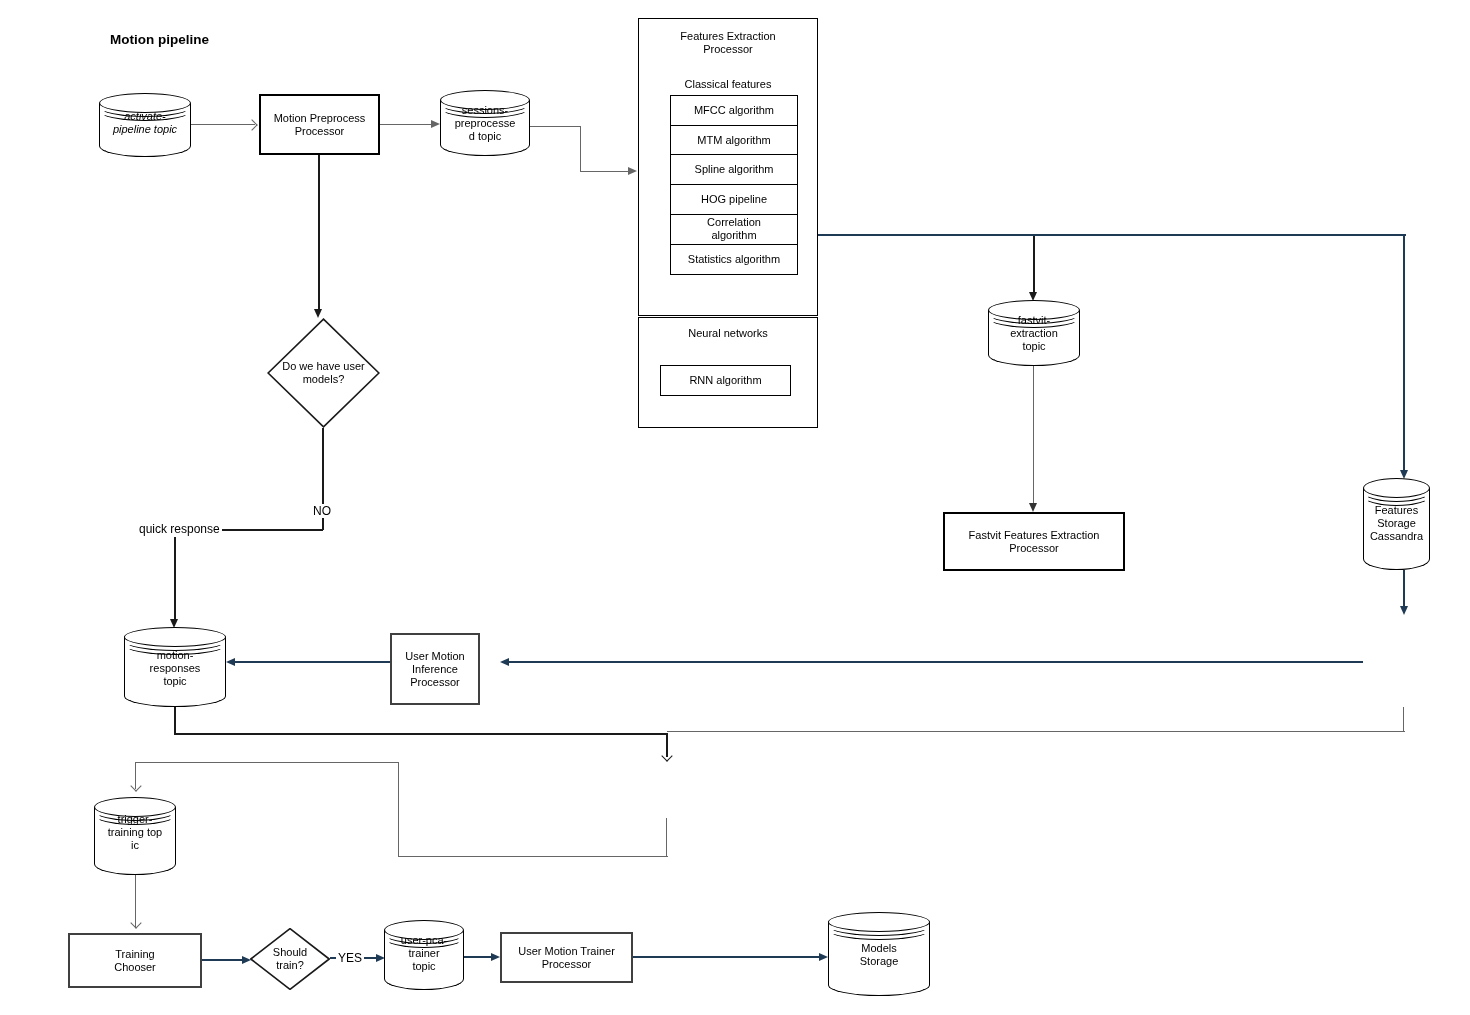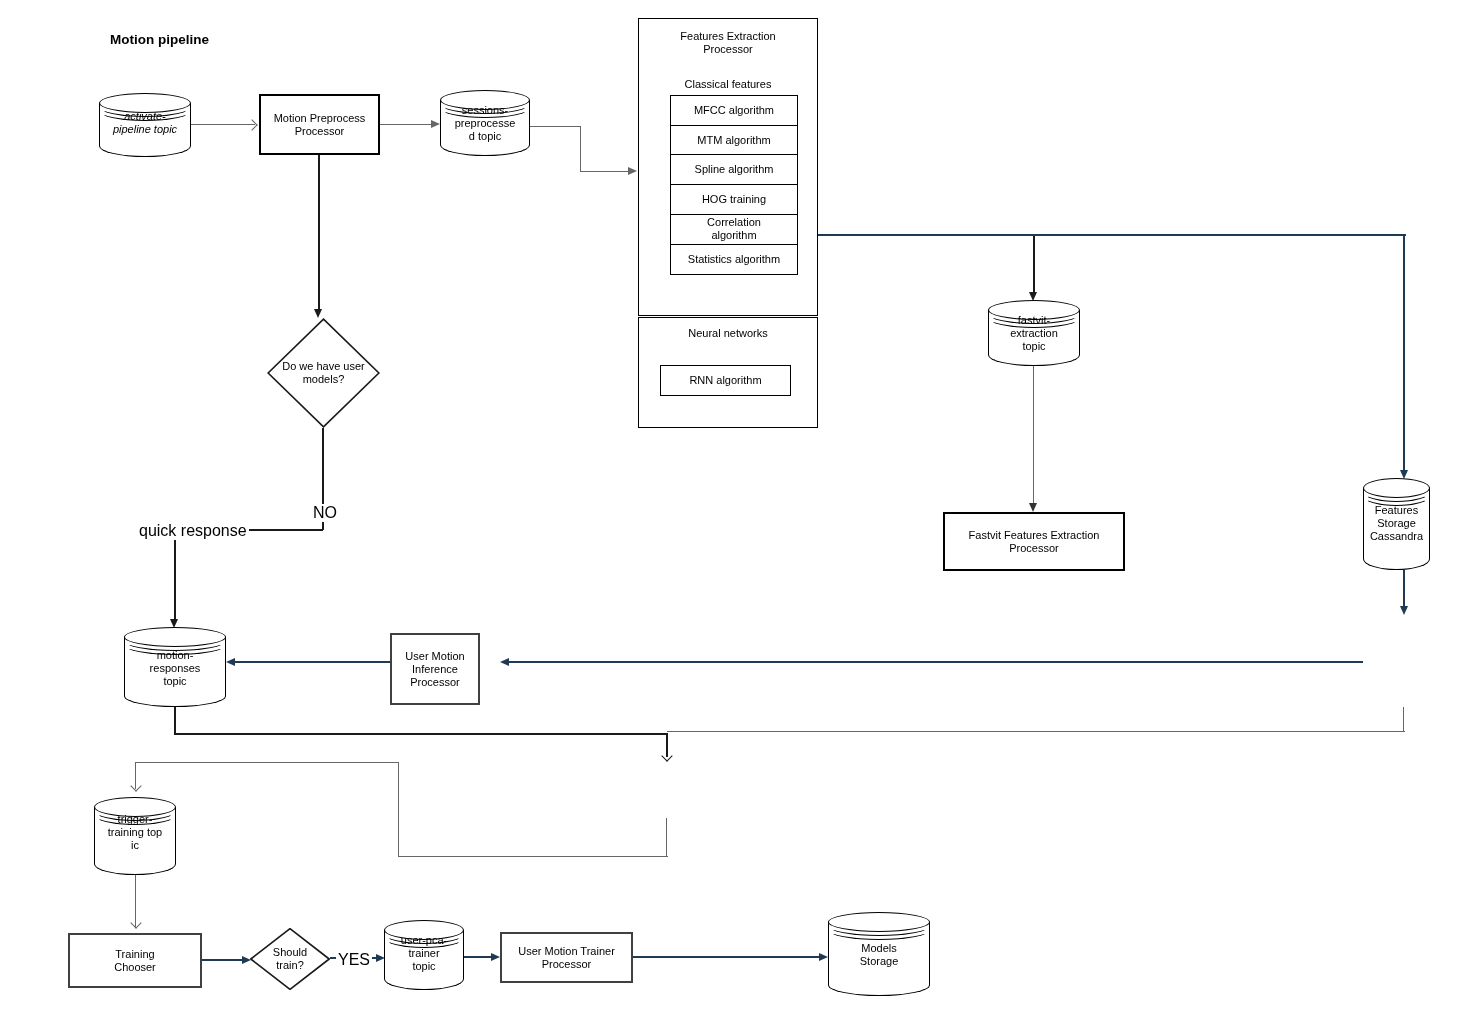--- a/index.html
+++ b/index.html
@@ -44,21 +44,21 @@
   .c-gray{color:#666666;}
   .c-dark{color:#333333;}
   .arr{position:absolute;width:0;height:0;z-index:2;}
   .arr-r{border-top:4.5px solid transparent;border-bottom:4.5px solid transparent;border-left:9px solid;}
   .arr-l{border-top:4.5px solid transparent;border-bottom:4.5px solid transparent;border-right:9px solid;}
   .arr-d{border-left:4.5px solid transparent;border-right:4.5px solid transparent;border-top:9px solid;}
   .chev{position:absolute;width:7px;height:7px;border-right:1.6px solid;border-bottom:1.6px solid;z-index:2;}
   .chev-d{transform:rotate(45deg);}
   .chev-r{transform:rotate(-45deg);}
 
-  .edge-label{position:absolute;font-size:16px;background:#fff;padding:0 2px;z-index:4;white-space:nowrap;}
+  .edge-label{position:absolute;font-size:12px;background:#fff;padding:0 2px;z-index:4;white-space:nowrap;}
 </style>
 </head>
 <body>
 
 <div id="canvas">
 
   <div class="title" style="left:110px;top:32px;">Motion pipeline</div>
 
   <div class="line c-gray" style="left:191px;top:124px;width:64px;height:1.4px;"></div>
   <div class="chev chev-r c-gray" style="left:248px;top:121px;"></div>
@@ -164,21 +164,21 @@
       <div class="algo">
           <div class="nlabel">MFCC algorithm</div>
         </div>
       <div class="algo">
           <div class="nlabel">MTM algorithm</div>
         </div>
       <div class="algo">
           <div class="nlabel">Spline algorithm</div>
         </div>
       <div class="algo">
-          <div class="nlabel">HOG training</div>
+          <div class="nlabel">HOG pipeline</div>
         </div>
       <div class="algo">
           <div class="nlabel">Correlation
 algorithm</div>
         </div>
       <div class="algo">
           <div class="nlabel">Statistics algorithm</div>
         </div>
     </div>
   </div>

